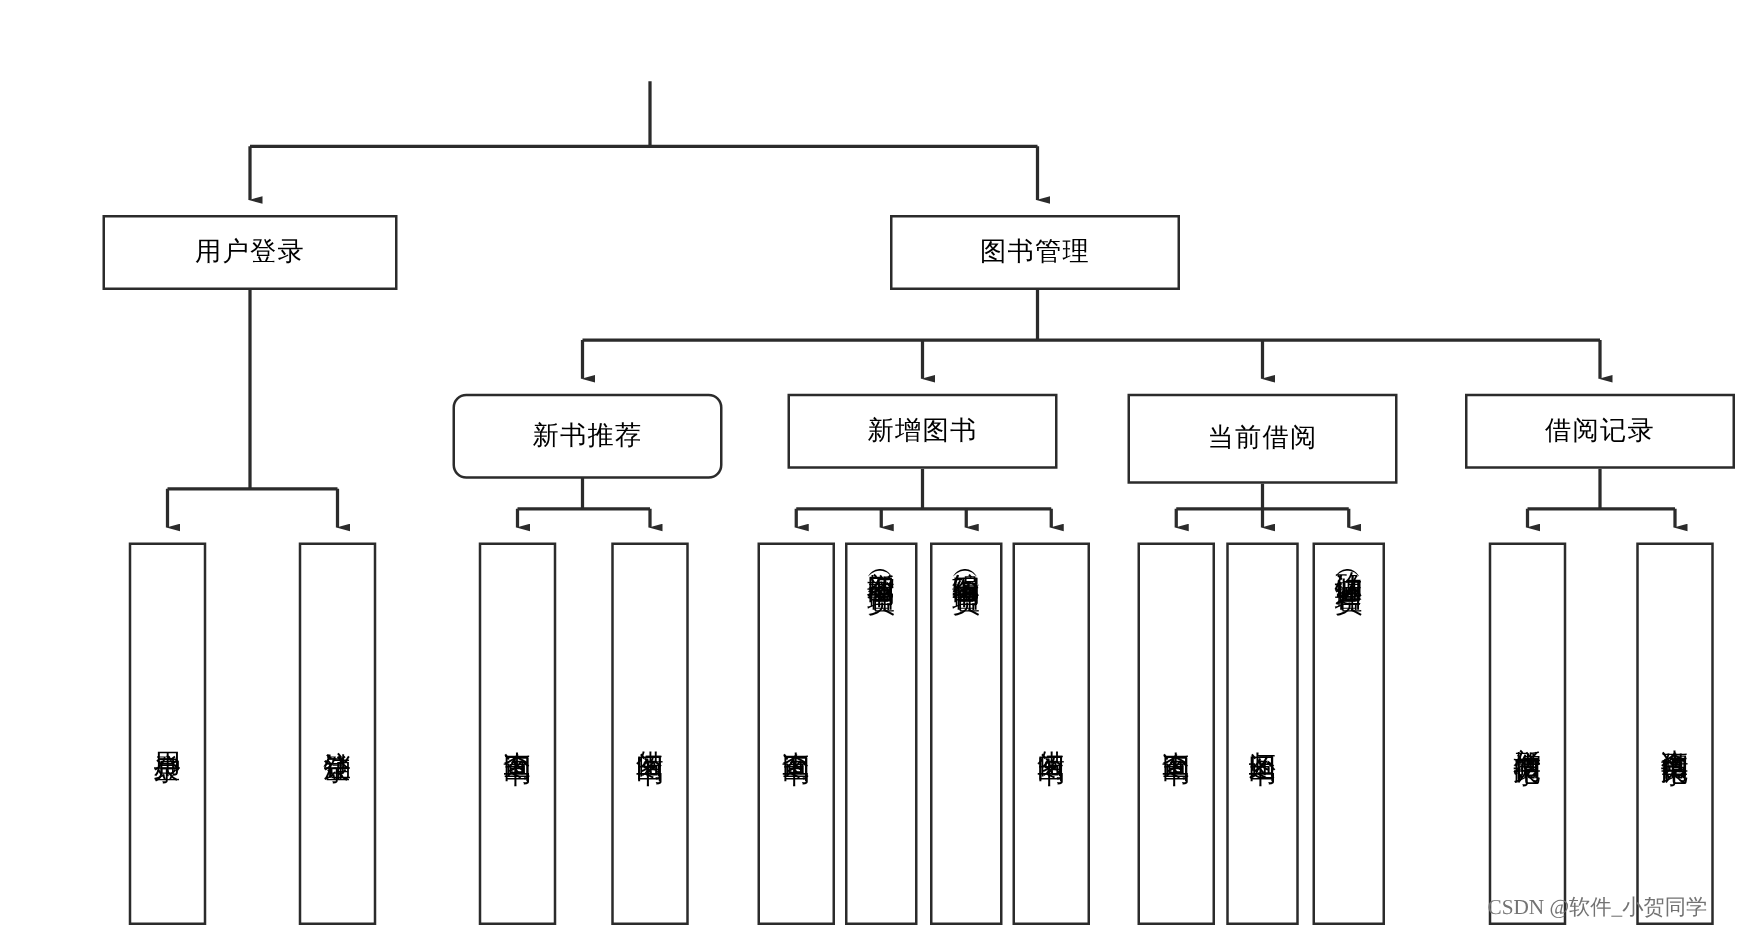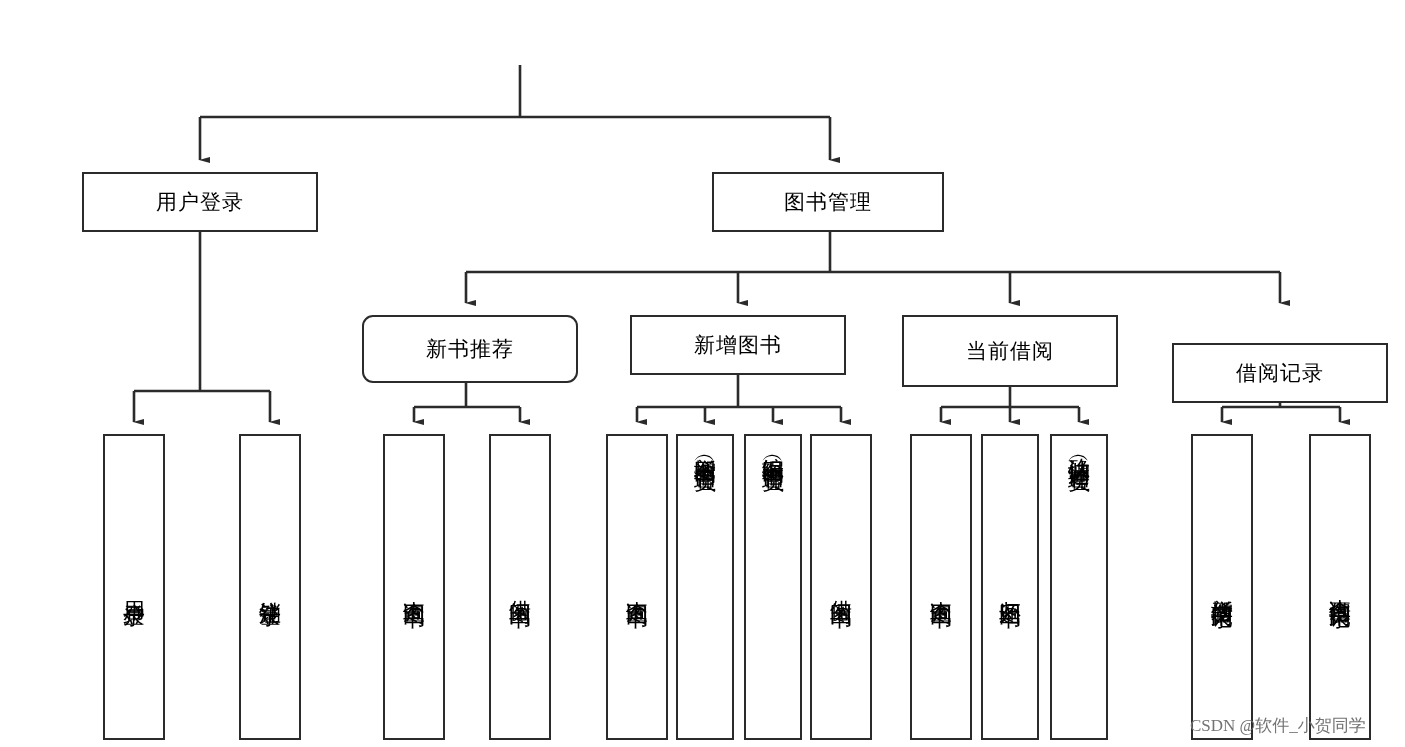--- a/index.html
+++ b/index.html
@@ -94,21 +94,21 @@
 
   <div class="node h lvl3" style="left:362px;top:315px;width:216px;height:68px;border-radius:11px;">
     <span>新书推荐</span>
   </div>
   <div class="node h lvl3" style="left:630px;top:315px;width:216px;height:60px;">
     <span>新增图书</span>
   </div>
   <div class="node h lvl3" style="left:902px;top:315px;width:216px;height:72px;">
     <span>当前借阅</span>
   </div>
-  <div class="node h lvl3" style="left:1172px;top:315px;width:216px;height:60px;margin-top:28px;">
+  <div class="node h lvl3" style="left:1172px;top:315px;width:216px;height:60px;">
     <span>借阅记录</span>
   </div>
 
   <div class="leaf" style="left:103px;top:434px;width:62px;height:306px;">
     <span class="vtxt">用户登录</span>
   </div>
   <div class="leaf" style="left:239px;top:434px;width:62px;height:306px;">
     <span class="vtxt">注销登录</span>
   </div>
 

